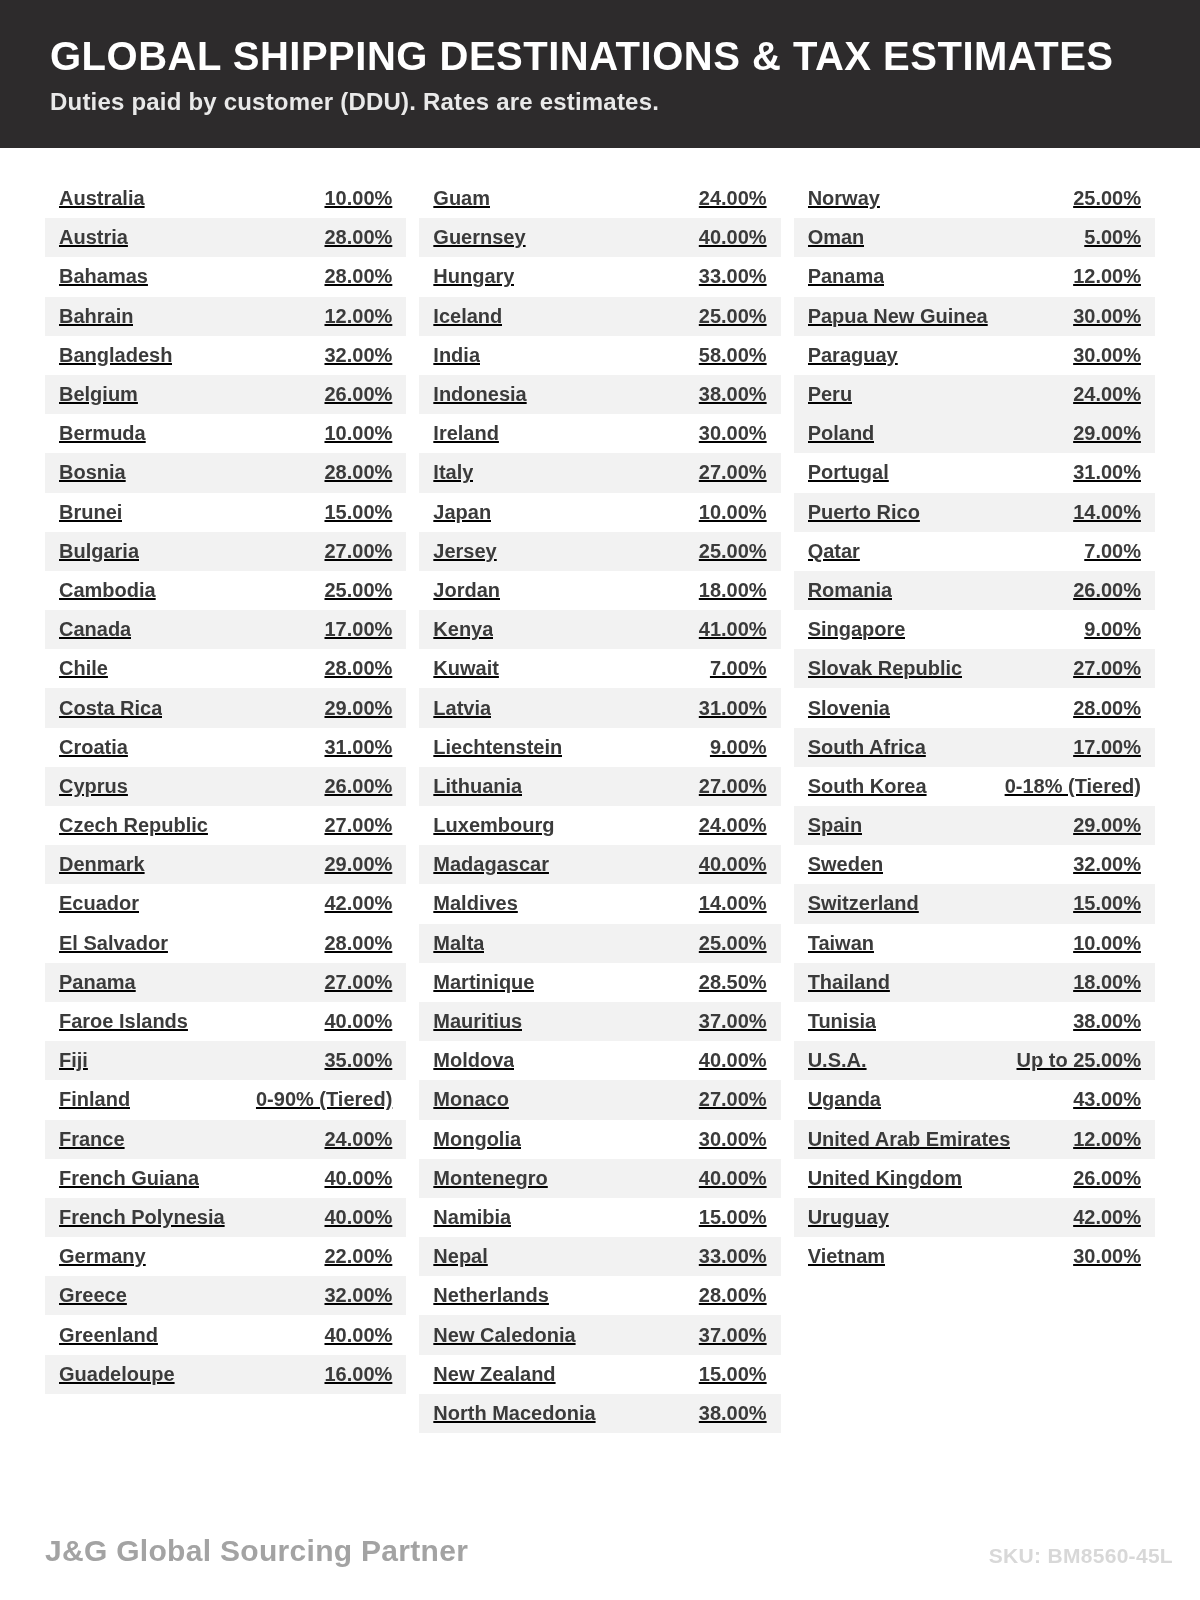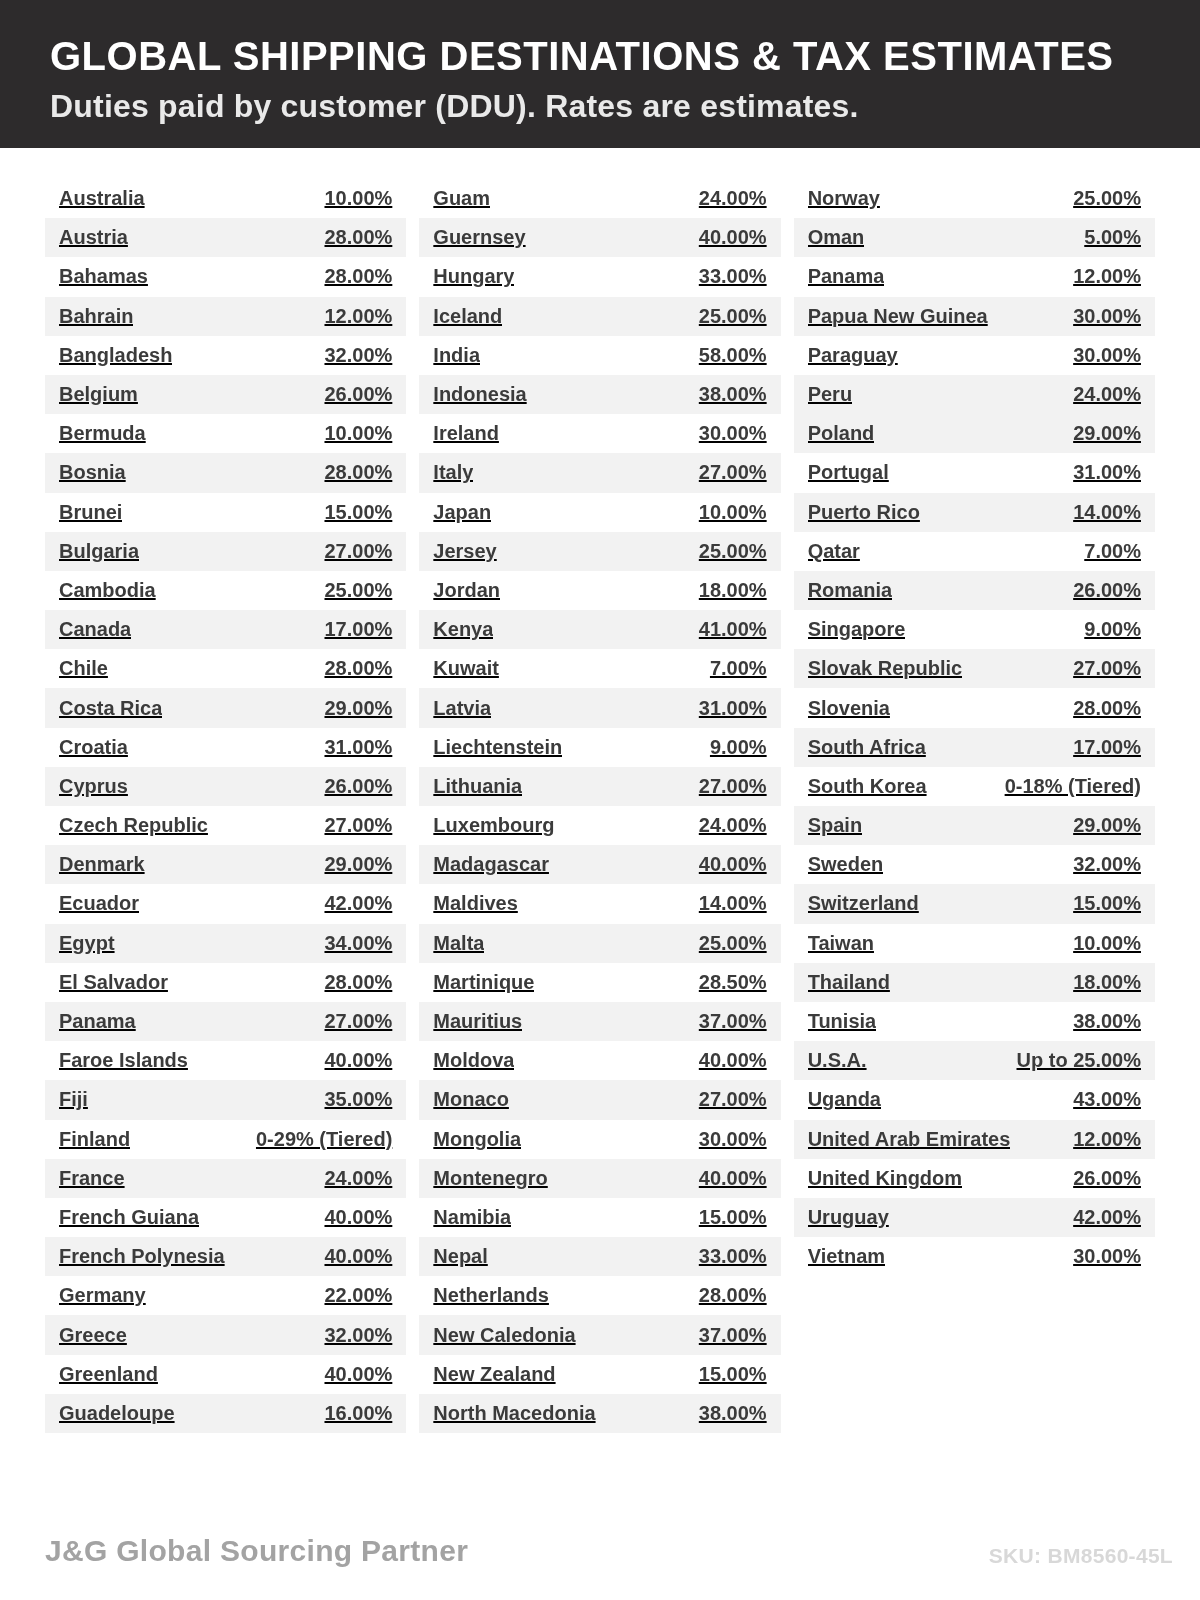--- a/index.html
+++ b/index.html
@@ -34,21 +34,21 @@
   .header h1 {
     color: #ffffff;
     font-size: 40px;
     font-weight: 800;
     letter-spacing: 0.5px;
     line-height: 1.1;
     white-space: nowrap;
   }
   .header p {
     color: var(--subtitle-color);
-    font-size: 32px;
+    font-size: 24px;
     font-weight: 700;
     margin-top: 10px;
     letter-spacing: 0.2px;
   }
   .table {
     display: flex;
     gap: 13px;
     padding: 0 45px;
     margin-top: 31px;
   }
@@ -186,43 +186,39 @@
           <span class="rate">27.00%</span>
         </div>
         <div class="row alt">
           <span class="country">Denmark</span>
           <span class="rate">29.00%</span>
         </div>
         <div class="row">
           <span class="country">Ecuador</span>
           <span class="rate">42.00%</span>
         </div>
-        <div class="row alt">
-          <span class="country">Egypt</span>
-          <span class="rate">34.00%</span>
-        </div>
         <div class="row">
           <span class="country">El Salvador</span>
           <span class="rate">28.00%</span>
         </div>
         <div class="row alt">
           <span class="country">Panama</span>
           <span class="rate">27.00%</span>
         </div>
         <div class="row">
           <span class="country">Faroe Islands</span>
           <span class="rate">40.00%</span>
         </div>
         <div class="row alt">
           <span class="country">Fiji</span>
           <span class="rate">35.00%</span>
         </div>
         <div class="row">
           <span class="country">Finland</span>
-          <span class="rate">0-29% (Tiered)</span>
+          <span class="rate">0-90% (Tiered)</span>
         </div>
         <div class="row alt">
           <span class="country">France</span>
           <span class="rate">24.00%</span>
         </div>
         <div class="row">
           <span class="country">French Guiana</span>
           <span class="rate">40.00%</span>
         </div>
         <div class="row alt">

